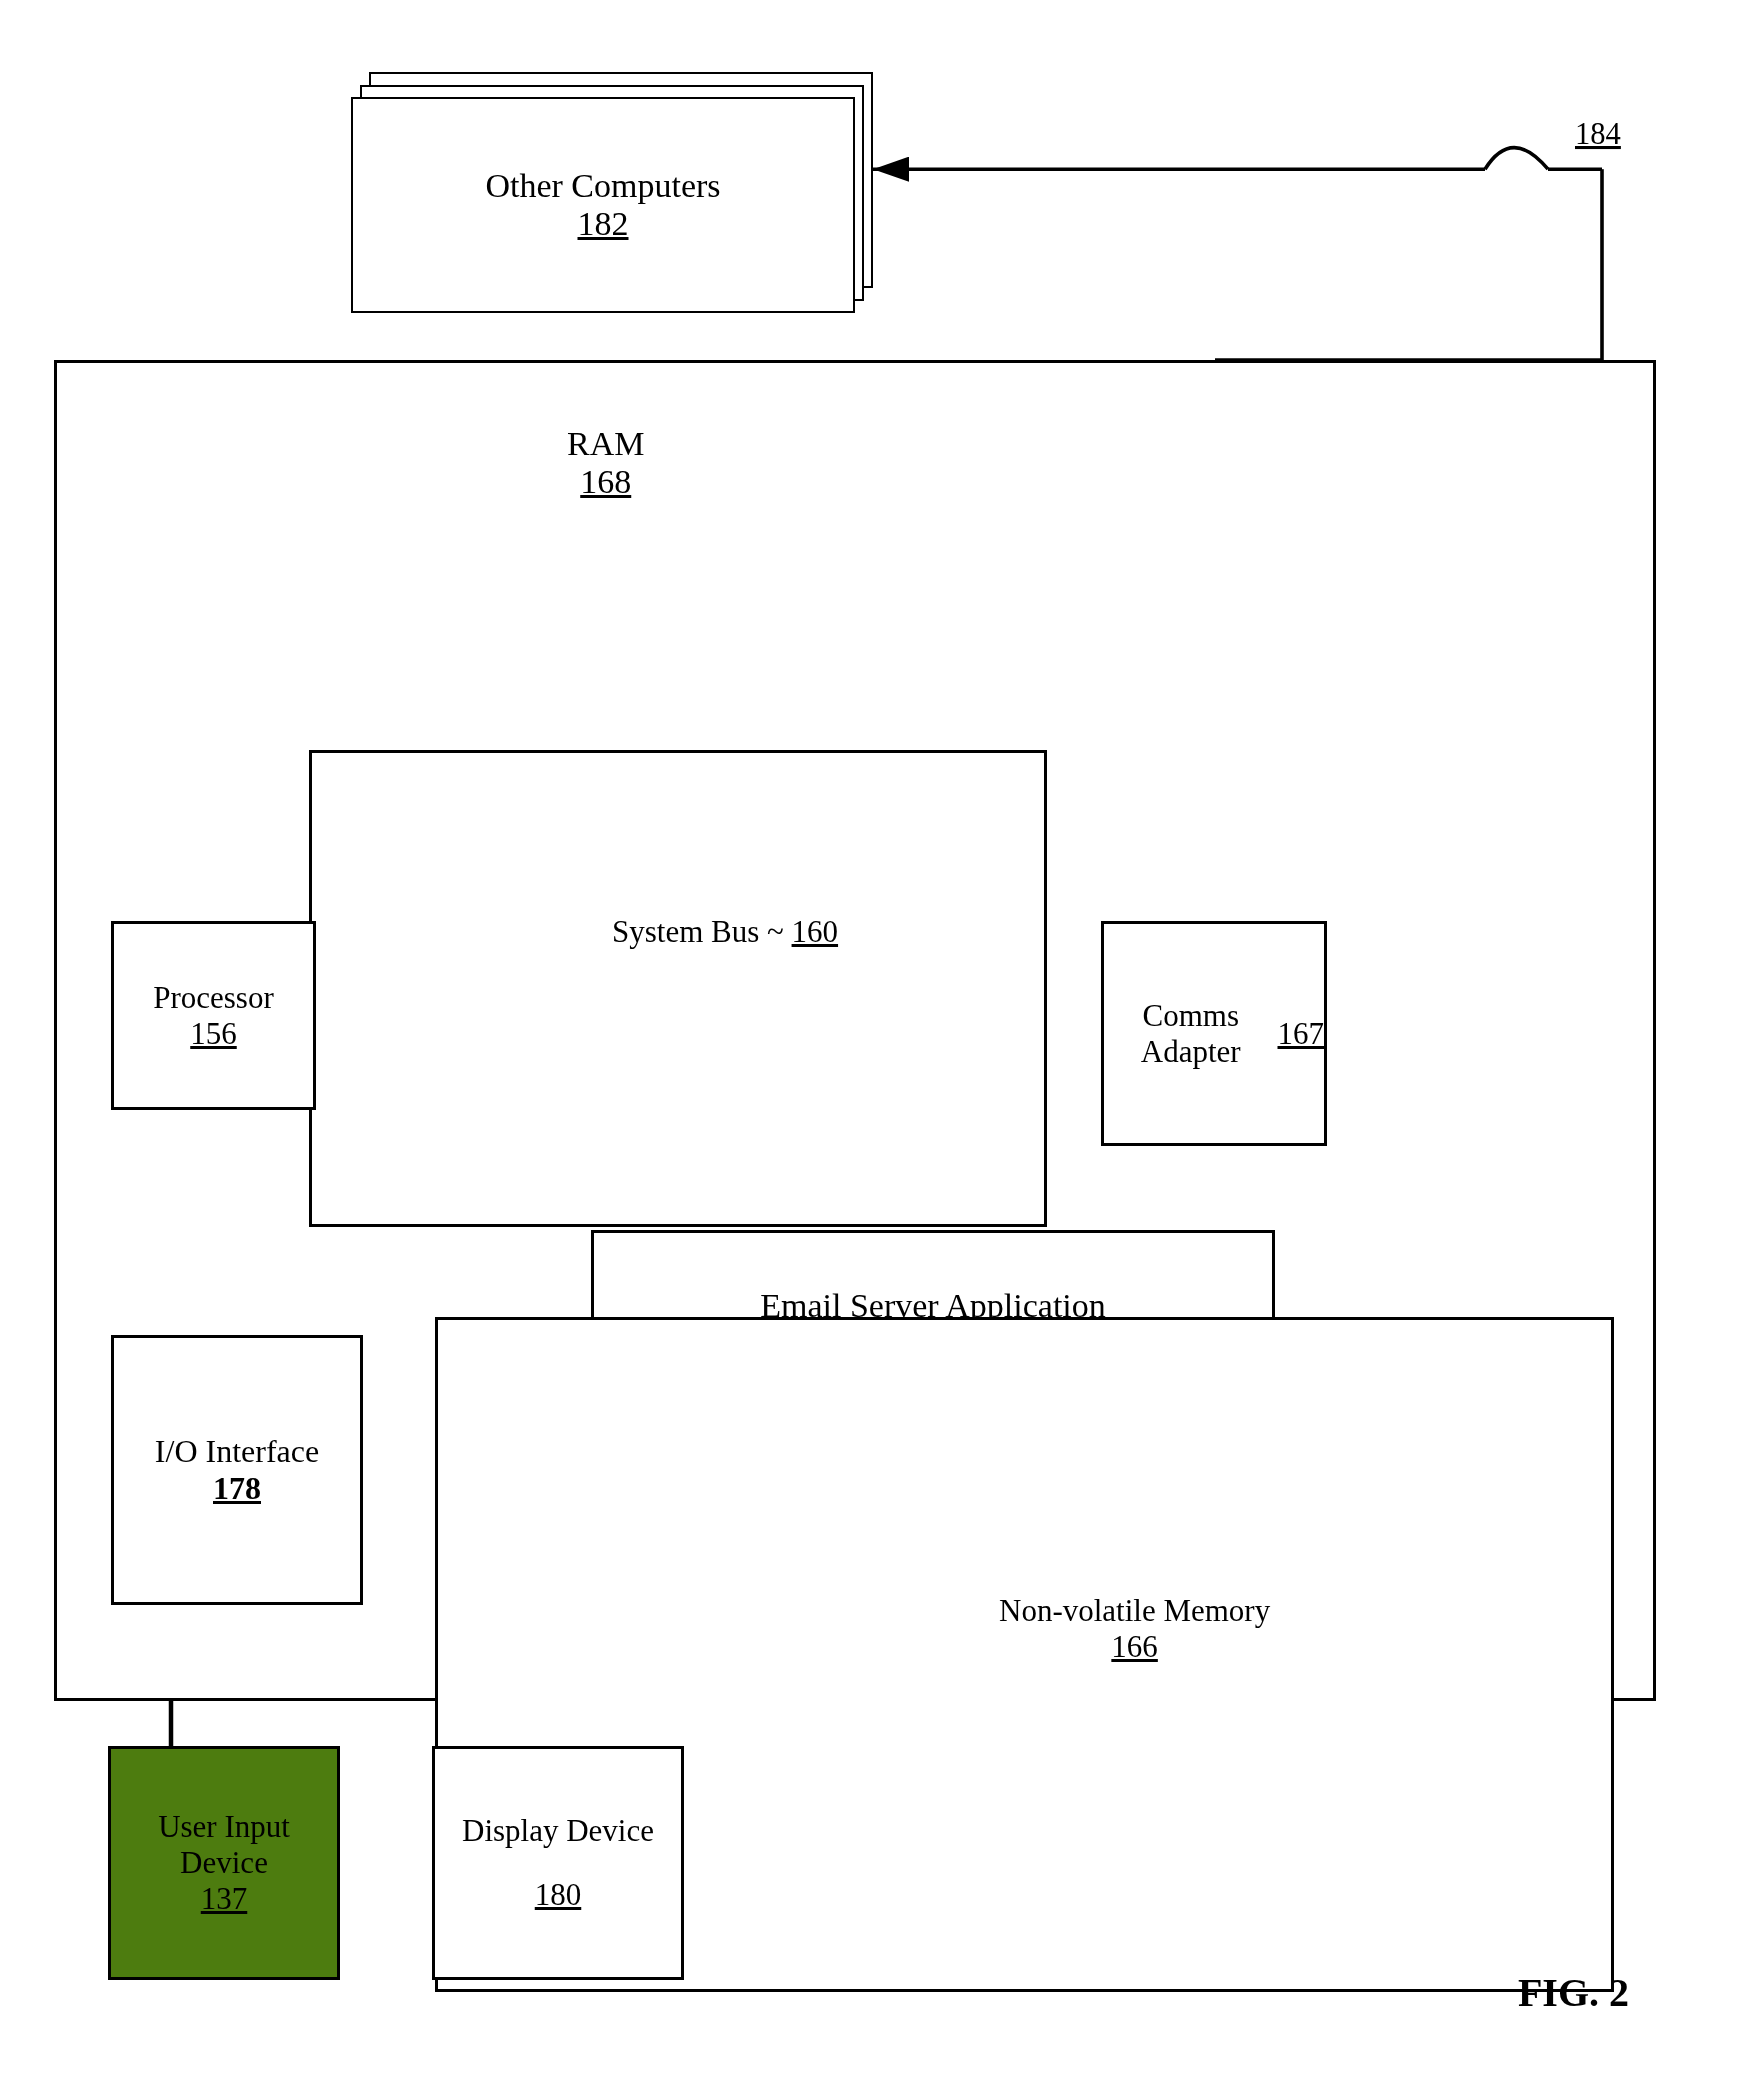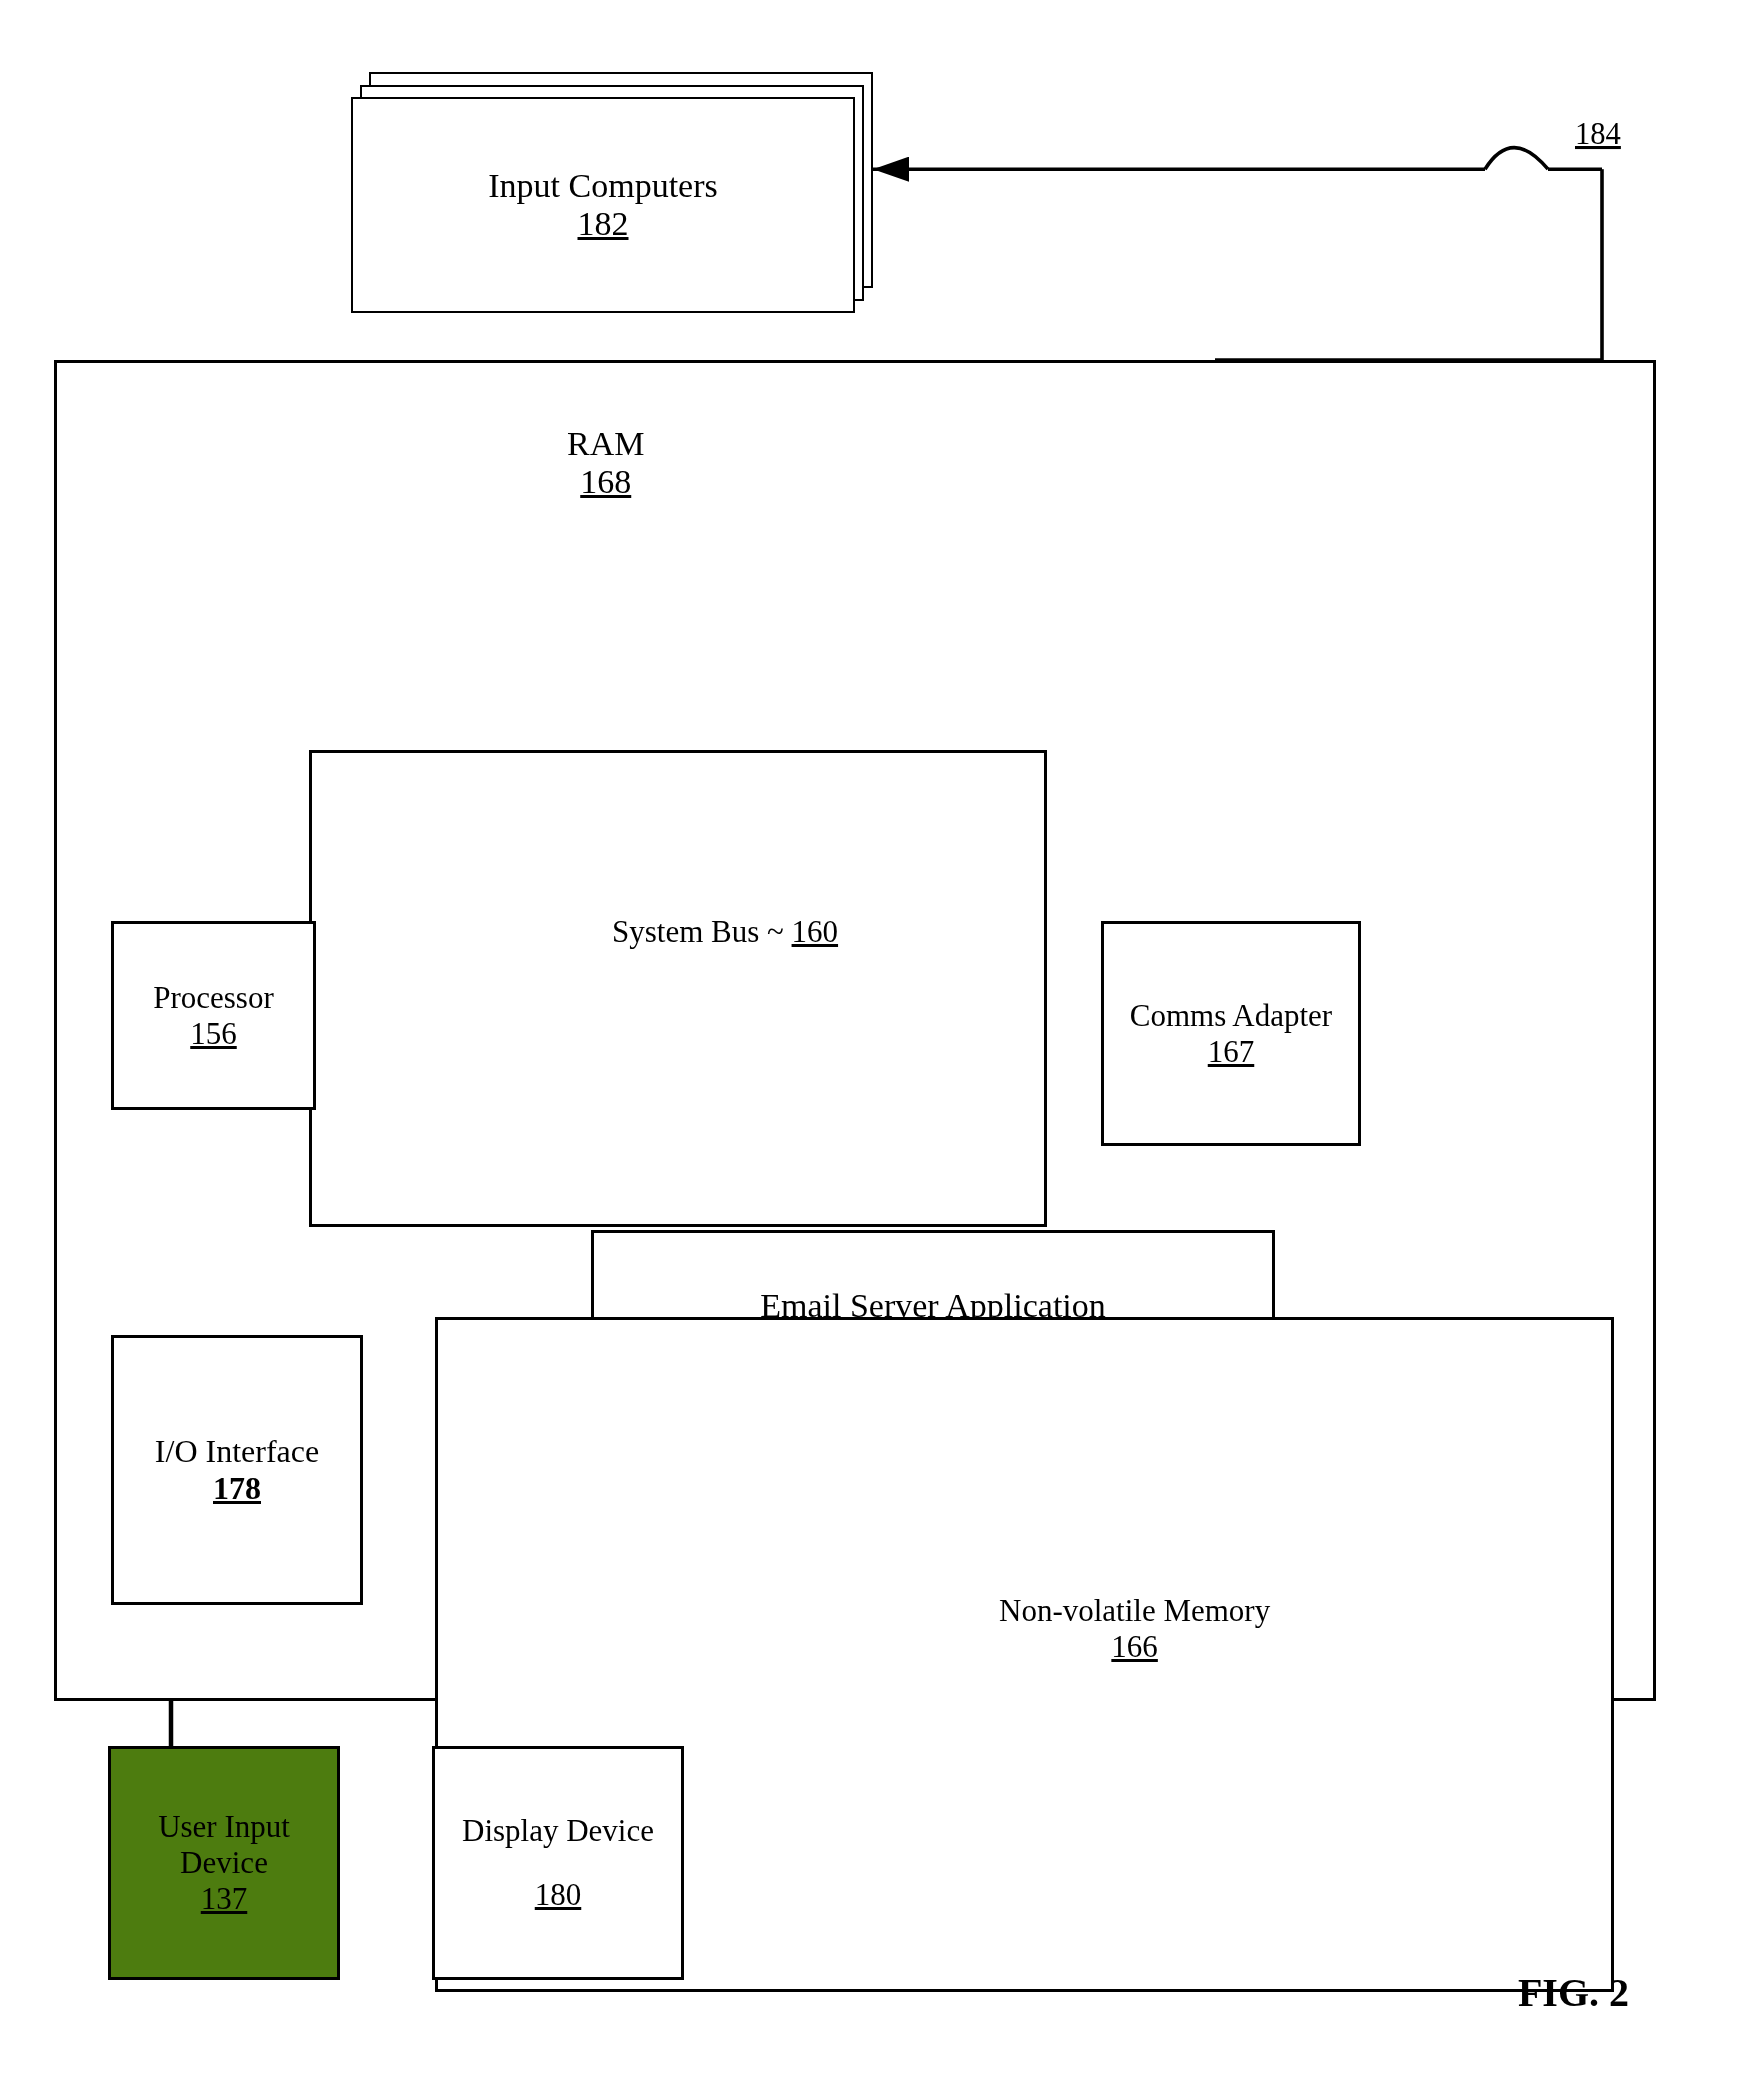--- a/index.html
+++ b/index.html
@@ -152,26 +152,26 @@
       justify-content: center;
     }
     .processor-box .label-main { font-size: 31px; }
     .processor-box .label-num { font-size: 31px; text-decoration: underline; }
 
     
     .comms-box {
       position: absolute;
       top: 558px;
       left: 1044px;
-      width: 260px;
+      width: 226px;
       height: 225px;
       border: 3.6px solid #000;
       background: #fff;
       display: flex;
-      flex-direction: column;
+      align-items: center;
       justify-content: center;
       text-align: center;
     }
     .comms-box .label-main { font-size: 31px; }
     .comms-box .label-num { font-size: 31px; text-decoration: underline; }
 
     
     .system-bus-label {
       position: absolute;
       top: 878px;
@@ -323,21 +323,21 @@
       <marker id="arrowhead" markerWidth="10" markerHeight="7" refX="10" refY="3.5" orient="auto">
         <polygon points="0 0, 10 3.5, 0 7" fill="#000"></polygon>
       </marker>
     </defs>
   </svg>
 
   <div class="other-computers-stack">
     <div class="stack-back2"></div>
     <div class="stack-back1"></div>
     <div class="stack-front">
-      <span class="label-main">Input Computers</span>
+      <span class="label-main">Other Computers</span>
       <span class="label-num text-underline" style="text-decoration: underline;">182</span>
     </div>
   </div>
 
   <div class="computer-label">
     <span>Computer</span><br>
     <span class="num" style="text-decoration: underline;">134</span>
   </div>
 
   <div class="computer-box">

